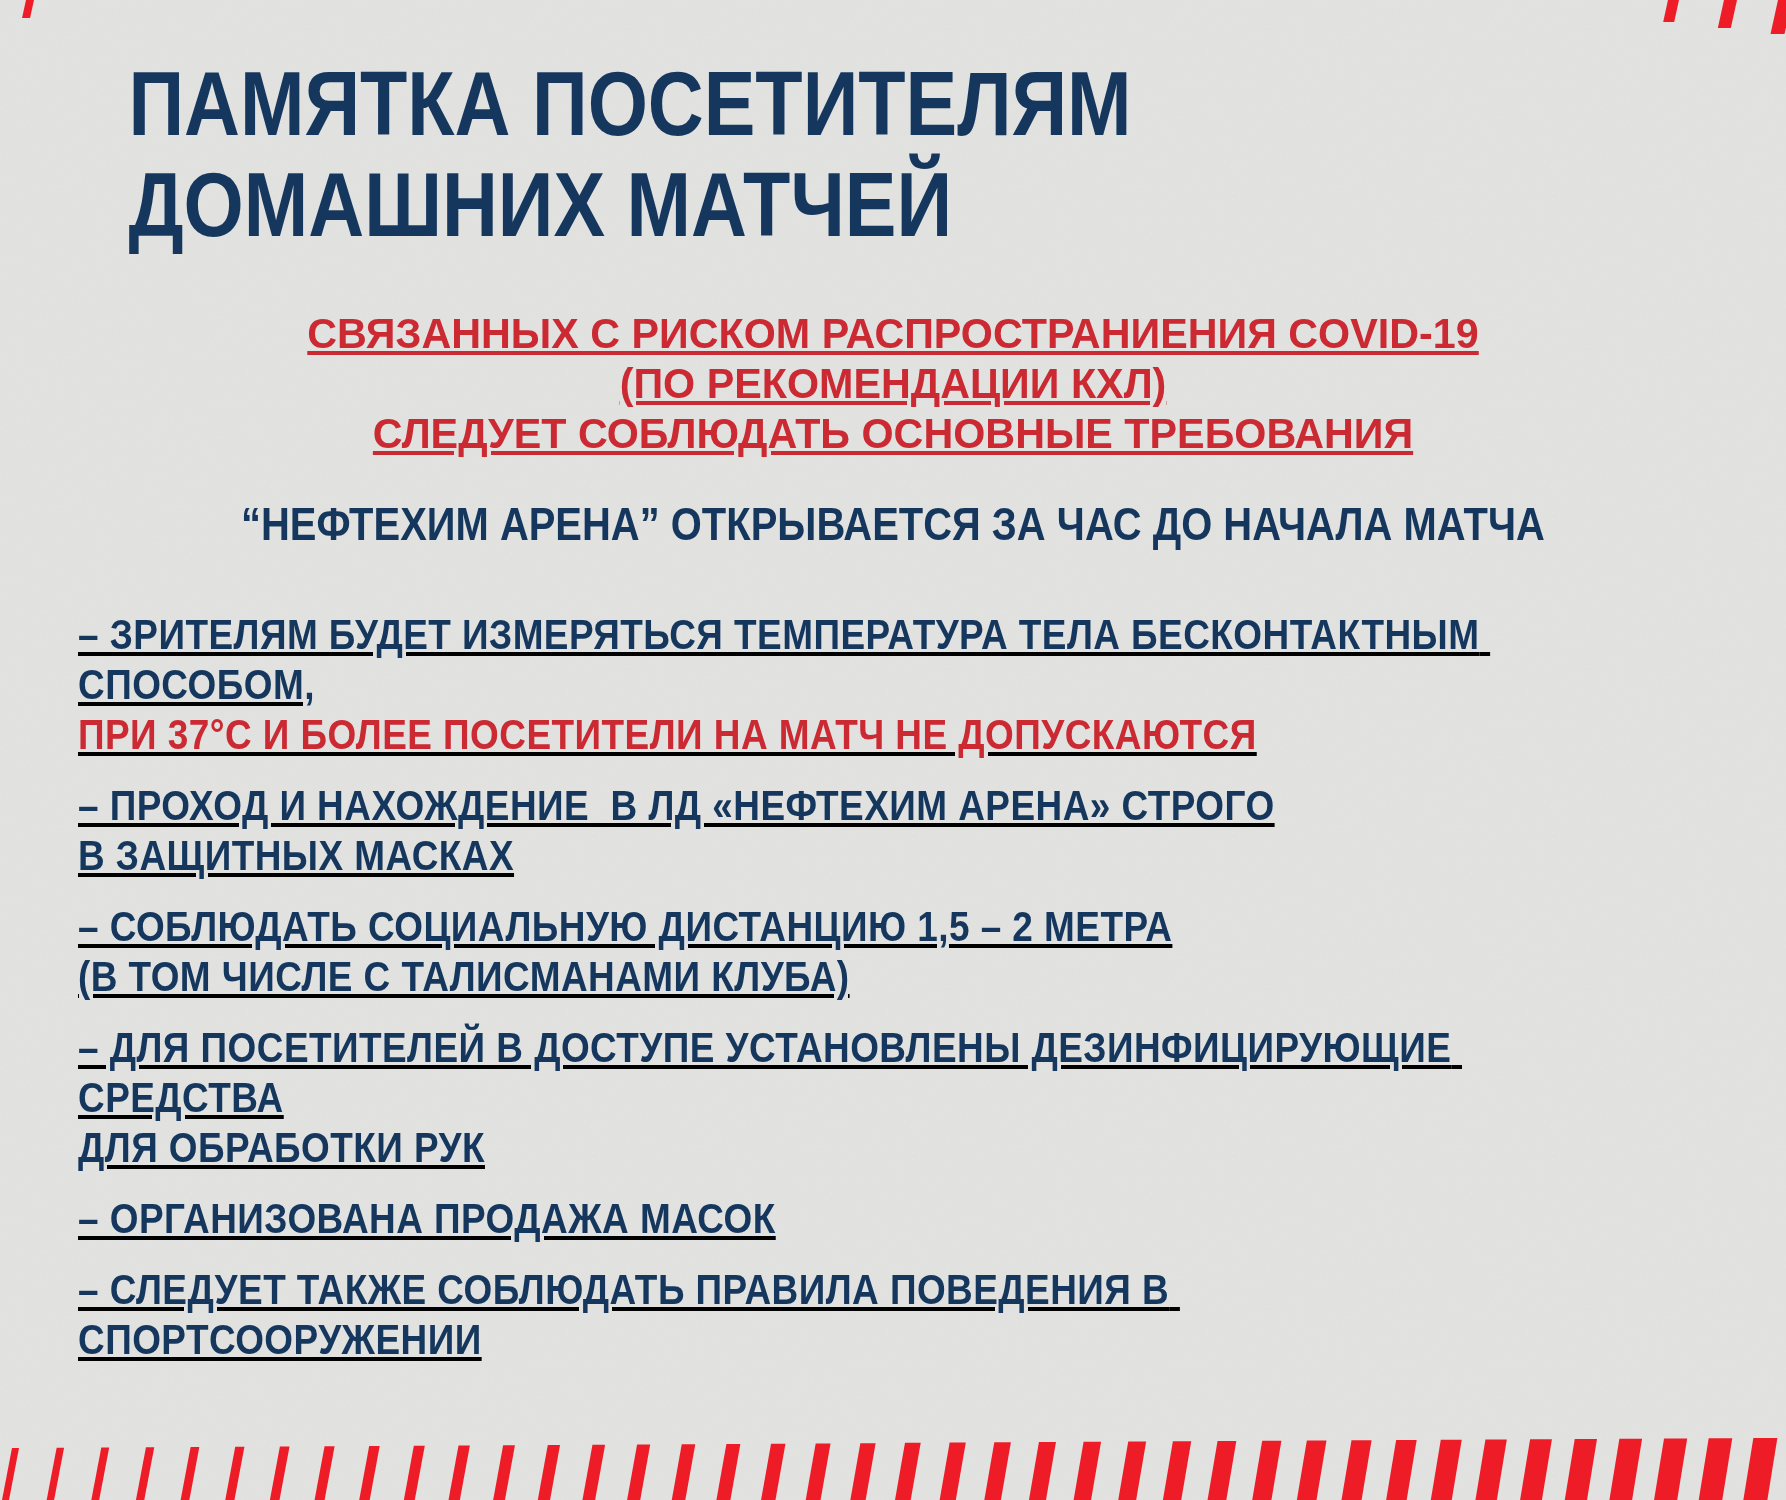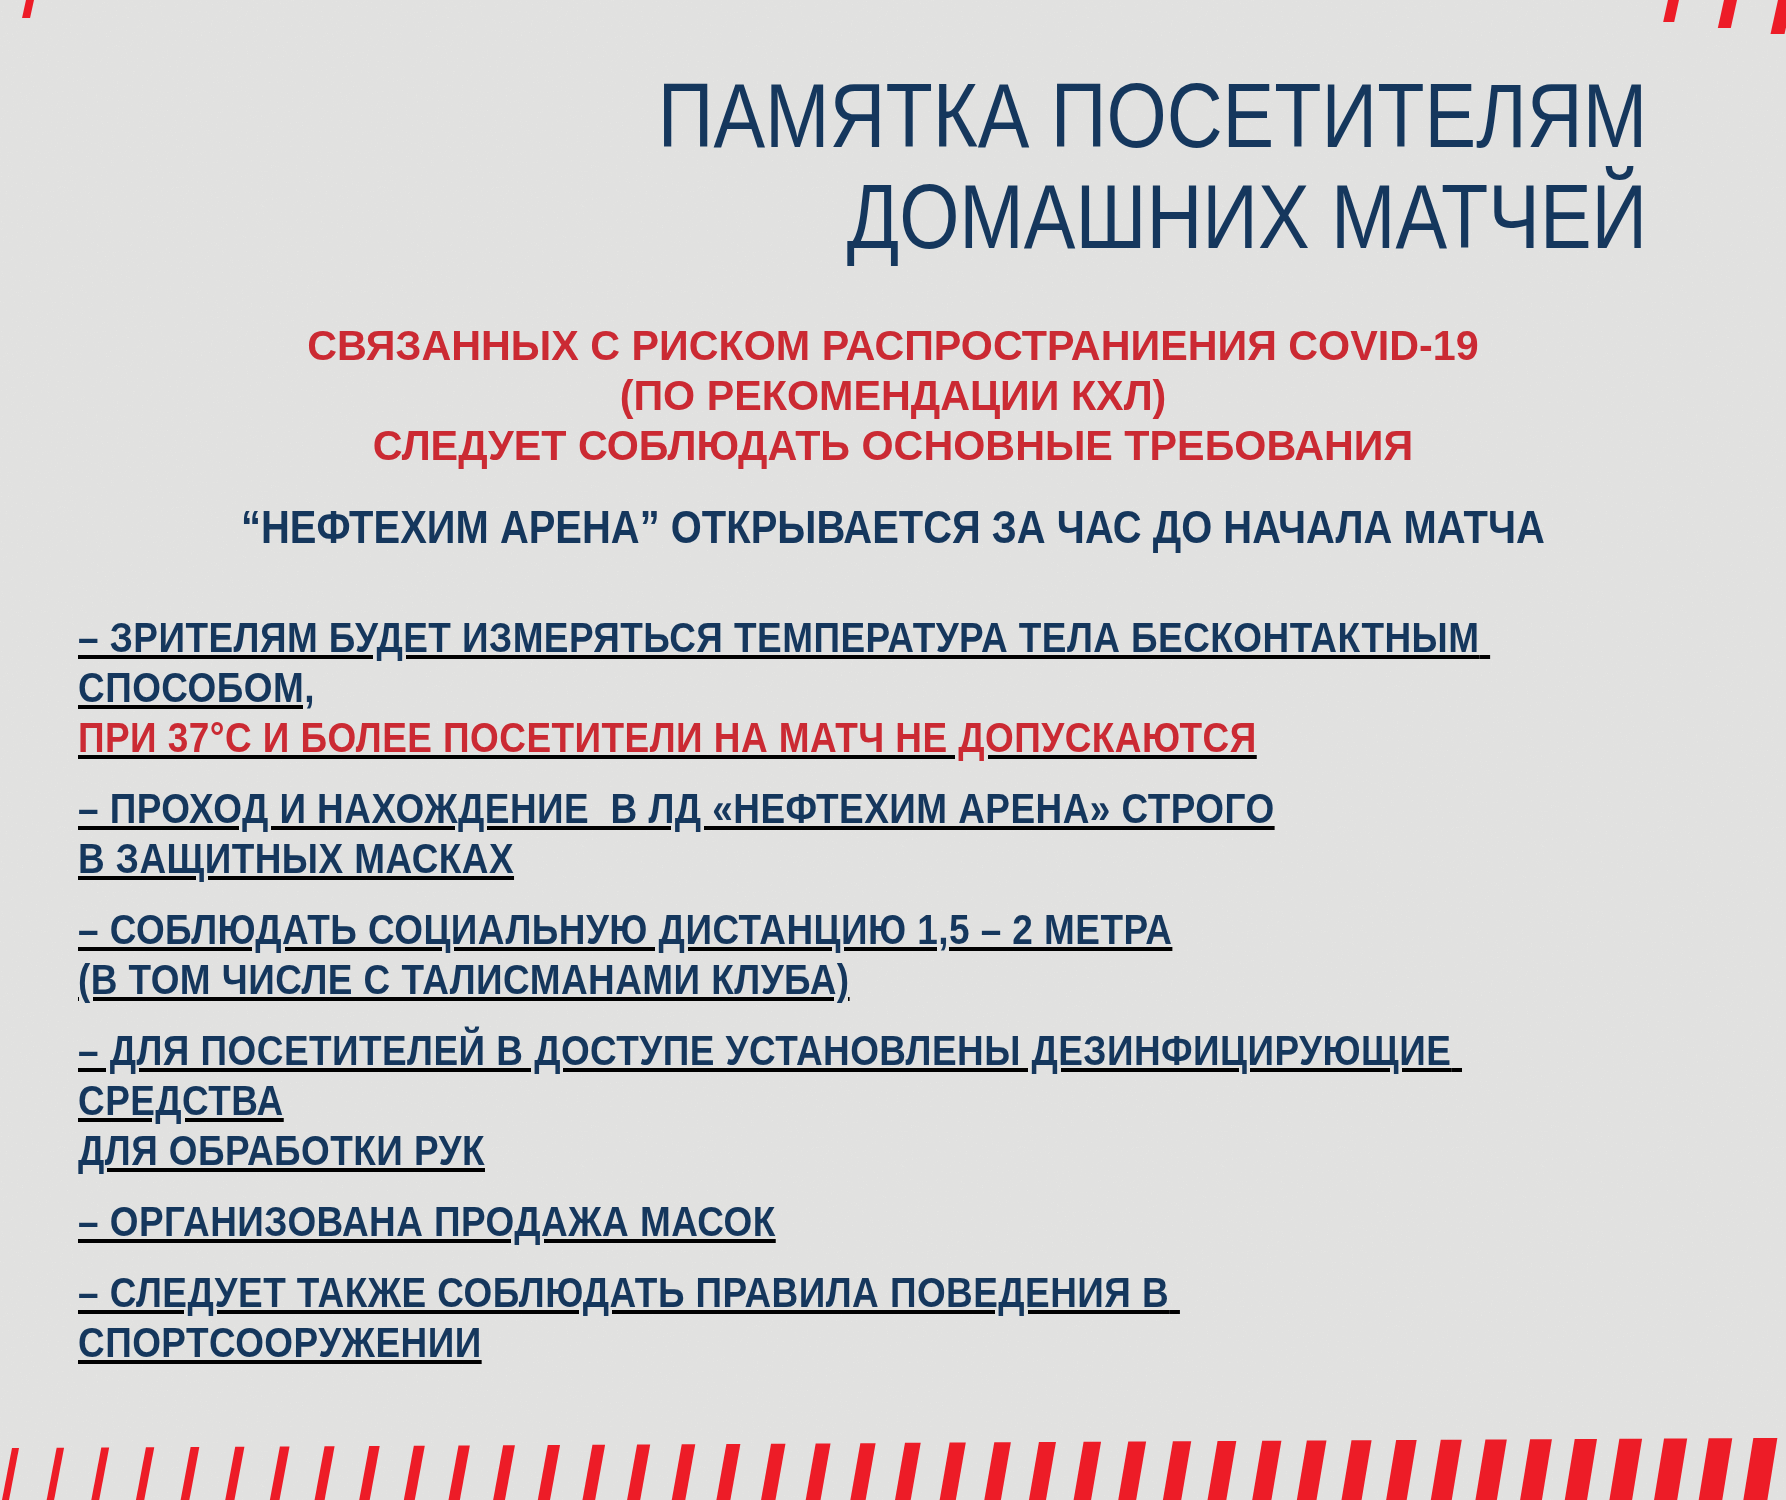--- a/index.html
+++ b/index.html
@@ -16,40 +16,41 @@
   }
   .texture {
     position: absolute; inset: 0;
     width: 100%; height: 100%;
     opacity: 0.05;
     pointer-events: none;
   }
   .content { position: relative; z-index: 1; padding-top: 50px; }
 
   .title {
-    margin: 16px;
+    margin: 4px;
     font-size: 90px; line-height: 101px;
-    font-weight: normal;
+    font-weight: bold;
     color: var(--navy, #15375d);
-    text-align: right;
+    text-align: left;
     letter-spacing: 0;
   }
   .title-line { display: block; transform: scaleX(0.86); transform-origin: 50% 50%; }
 
   .subtitle {
     margin-top: 52px;
     font-size: 43px; line-height: 50px;
     font-weight: bold;
     color: var(--red, #cb2a33);
     text-align: center;
+    text-decoration: underline;
   }
   .subtitle-line { display: block; transform: scaleX(0.96); transform-origin: 50% 50%; }
 
   .arena {
-    margin-top: 31px;
+    margin-top: 40px;
     text-align: center;
     font-size: 47px; line-height: 52px;
     font-weight: bold;
     color: var(--navy, #15375d);
   }
   .arena-inner { display: inline-block; transform: scaleX(0.85); transform-origin: 50% 50%; }
 
   .rules { margin-top: 60px; padding: 0 40px 0 78px; text-decoration: underline; }
   .rule { margin: 0 0 21px 0; }
   .rule-line {

